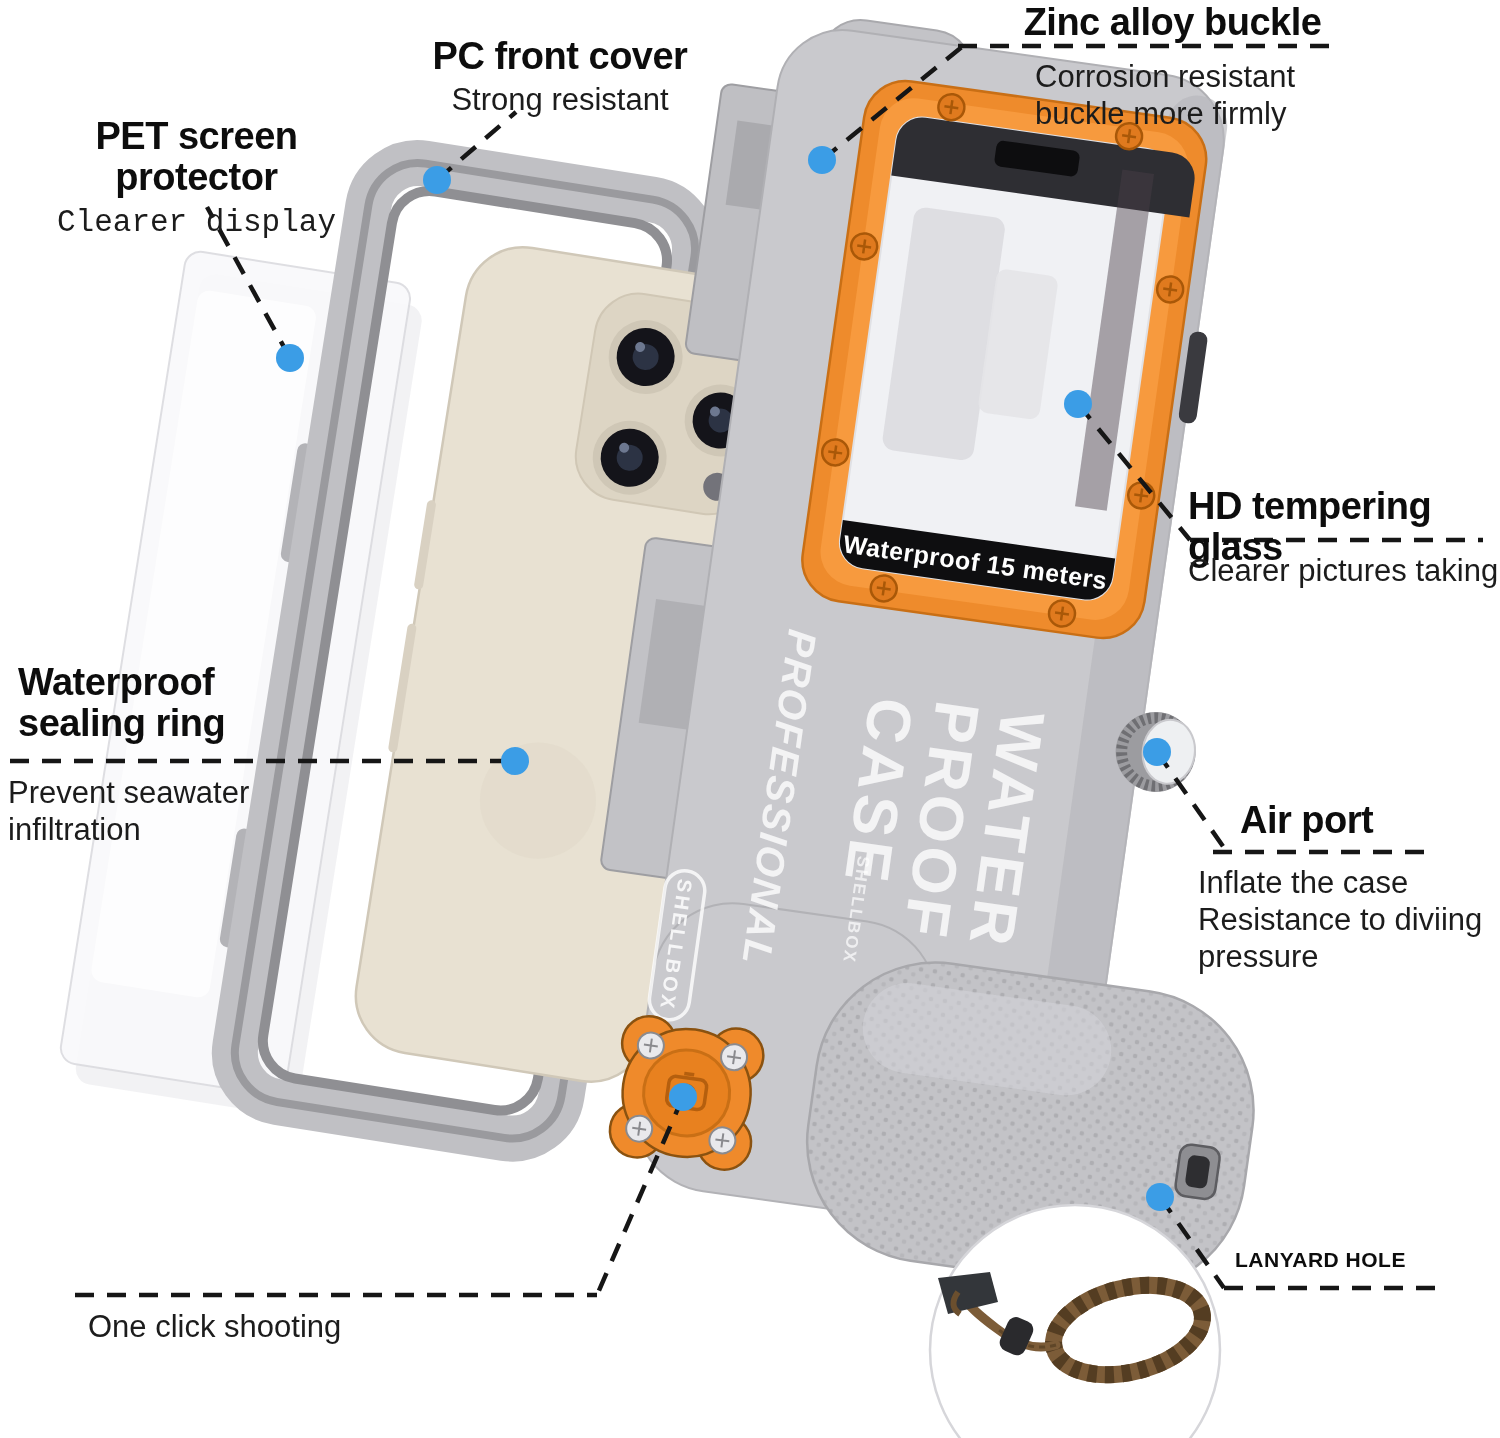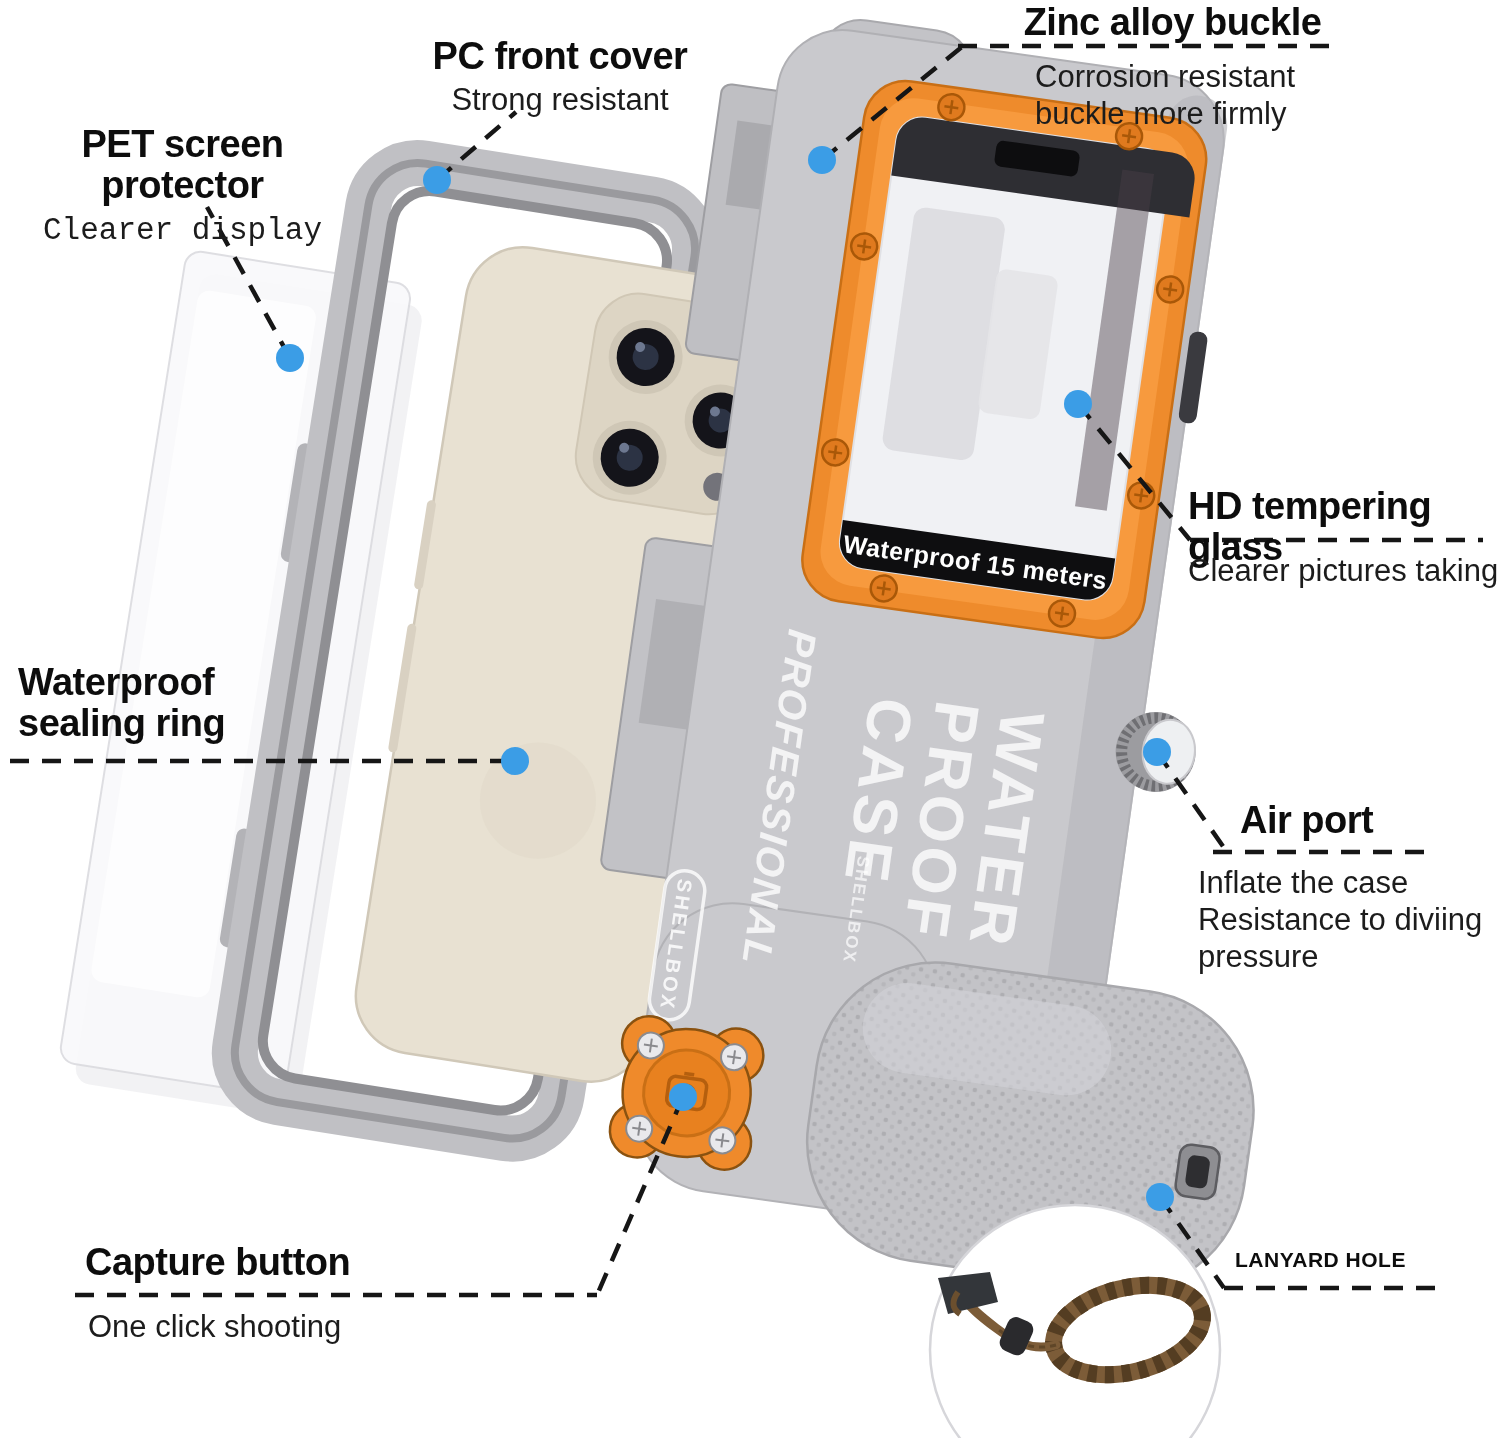--- a/index.html
+++ b/index.html
@@ -239,49 +239,50 @@
 <div class="callout" style="left:1035px;top:58px;width:330px;">
   <div class="desc">Corrosion resistant</div>
   <div class="desc">buckle more firmly</div>
 </div>
 
 <div class="callout center" style="left:405px;top:36px;width:310px;">
   <div class="title">PC front cover</div>
   <div class="desc" style="margin-top:4px;">Strong resistant</div>
 </div>
 
-<div class="callout center" style="left:10px;top:116px;width:345px;margin-top:8px;">
+<div class="callout center" style="left:24px;top:116px;width:345px;">
   <div class="title">PET screen protector</div>
   <div class="desc" style="margin-top:6px;font-family:Liberation Mono, monospace;">Clearer display</div>
 </div>
 
 <div class="callout" style="left:18px;top:662px;width:320px;">
   <div class="title">Waterproof</div>
   <div class="title">sealing ring</div>
+</div>
+<div class="callout" style="left:8px;top:774px;width:330px;">
+  <div class="desc">Prevent seawater</div>
+  <div class="desc">infiltration</div>
 </div>
 
 <div class="callout" style="left:1188px;top:486px;width:310px;">
   <div class="title">HD tempering glass</div>
 </div>
 <div class="callout" style="left:1188px;top:552px;width:312px;">
   <div class="desc">Clearer pictures taking</div>
 </div>
 
 <div class="callout" style="left:1240px;top:800px;width:250px;">
   <div class="title">Air port</div>
 </div>
 <div class="callout" style="left:1198px;top:864px;width:300px;">
   <div class="desc">Inflate the case</div>
   <div class="desc">Resistance to diviing</div>
   <div class="desc">pressure</div>
 </div>
 
-<div class="callout" style="left:85px;top:1242px;width:320px;">
-  <div class="title">Capture button</div>
-</div>
 <div class="callout" style="left:88px;top:1308px;width:320px;">
   <div class="desc">One click shooting</div>
 </div>
 
 <div class="callout" style="left:1235px;top:1248px;width:230px;">
   <div class="small-title">LANYARD HOLE</div>
 </div>
 
 </div>
 

